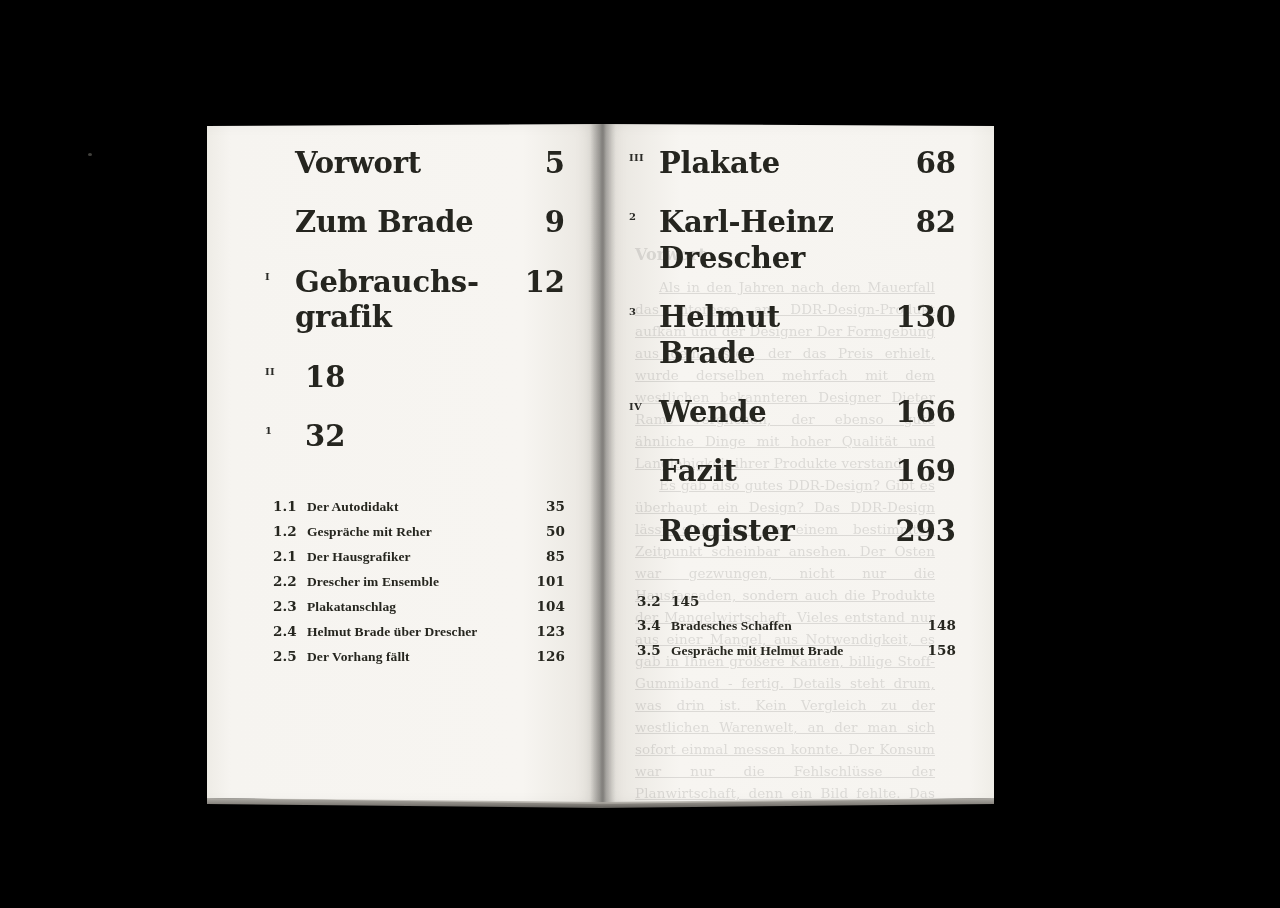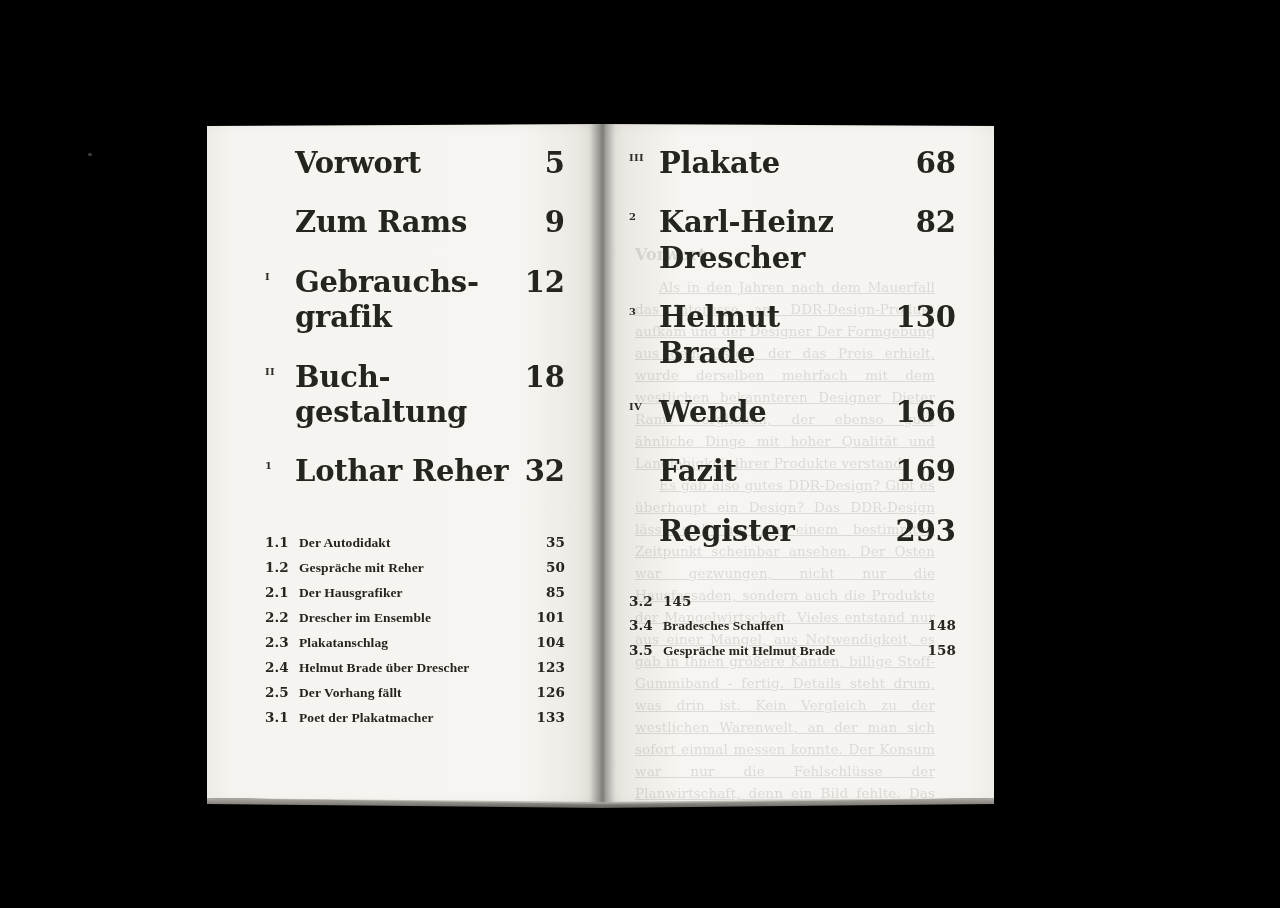--- a/index.html
+++ b/index.html
@@ -136,20 +136,21 @@
     display: flex;
     align-items: baseline;
     font-size: 13.5px;
     font-weight: 700;
     color: #26261f;
     line-height: 24px;
     letter-spacing: 0.1px;
   }
   .sub-row .s-num {
     flex: 0 0 34px;
+    margin-left: 8px;
   }
   .sub-row .s-title {
     flex: 1 1 auto;
     font-family: Liberation Serif, serif;
   }
   .sub-row .s-pg {
     flex: 0 0 auto;
     text-align: center;
   }
 
@@ -206,39 +207,37 @@
       <div class="toc toc-left">
 
         <div class="major">
           <span class="num-roman"></span>
           <span class="title">Vorwort</span>
           <span class="pg">5</span>
         </div>
 
         <div class="major">
           <span class="num-roman"></span>
-          <span class="title">Zum Rams</span>
+          <span class="title">Zum Brade</span>
           <span class="pg">9</span>
         </div>
 
         <div class="major">
           <span class="num-roman">I</span>
           <span class="title">Gebrauchs-<br>grafik</span>
           <span class="pg">12</span>
         </div>
 
         <div class="major">
           <span class="num-roman">II</span>
-          <span class="title">Buch-<br>gestaltung</span>
           <span class="pg">18</span>
         </div>
 
         <div class="major gap-lg">
           <span class="num-roman">1</span>
-          <span class="title">Lothar Reher</span>
           <span class="pg">32</span>
         </div>
 
         <div class="sub-list">
           <div class="sub-row">
             <span class="s-num">1.1</span>
             <span class="s-title">Der Autodidakt</span>
             <span class="s-pg">35</span>
           </div>
           <div class="sub-row">
@@ -263,25 +262,20 @@
           </div>
           <div class="sub-row">
             <span class="s-num">2.4</span>
             <span class="s-title">Helmut Brade über Drescher</span>
             <span class="s-pg">123</span>
           </div>
           <div class="sub-row">
             <span class="s-num">2.5</span>
             <span class="s-title">Der Vorhang fällt</span>
             <span class="s-pg">126</span>
-          </div>
-          <div class="sub-row">
-            <span class="s-num">3.1</span>
-            <span class="s-title">Poet der Plakatmacher</span>
-            <span class="s-pg">133</span>
           </div>
         </div>
 
       </div>
     </div>
 
     <div class="page page-right">
 
       <div class="ghost">
         <span class="g-title">Vorwort</span>

